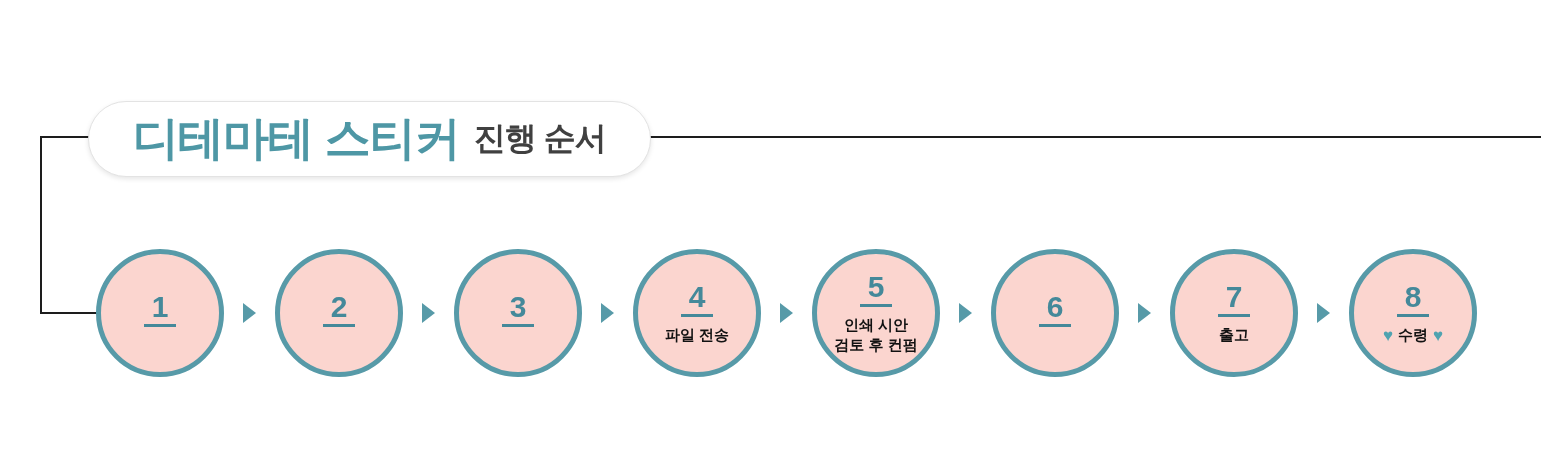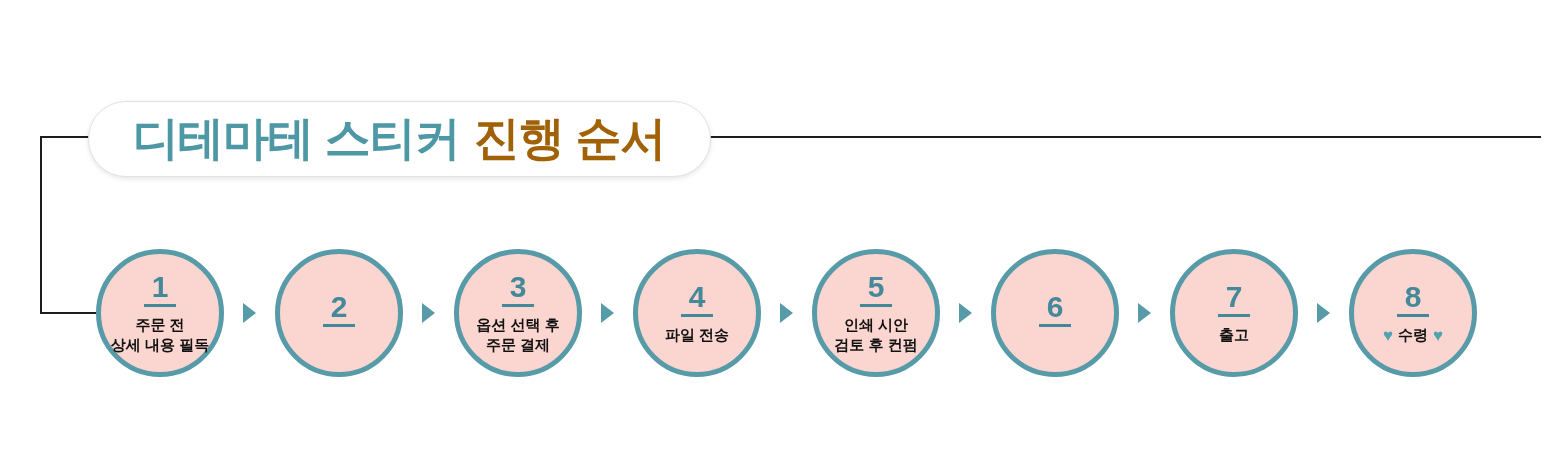--- a/index.html
+++ b/index.html
@@ -33,23 +33,23 @@
     z-index: 2;
     white-space: nowrap;
   }
   .title-pill .t-main {
     font-size: 46px;
     font-weight: bold;
     color: #4e97a5;
     letter-spacing: -1px;
   }
   .title-pill .t-accent {
-    font-size: 46px;
+    font-size: 32px;
     font-weight: bold;
-    color: #a16207;
+    color: #404040;
     letter-spacing: -1px;
     margin-left: 14px;
   }
 
   
   .steps-row {
     position: absolute;
     left: 96px; top: 249px;
     display: flex;
     align-items: center;
@@ -114,34 +114,30 @@
 
   <div class="title-pill">
     <span class="t-main">디테마테 스티커</span>
     <span class="t-accent">진행 순서</span>
   </div>
 
   <div class="steps-row">
 
     <div class="step-circle">
       <span class="step-num">1</span>
-      <span class="step-label">주문 전
-상세 내용 필독</span>
     </div>
     <div class="arrow"></div>
 
     <div class="step-circle">
       <span class="step-num">2</span>
     </div>
     <div class="arrow"></div>
 
     <div class="step-circle">
       <span class="step-num">3</span>
-      <span class="step-label">옵션 선택 후
-주문 결제</span>
     </div>
     <div class="arrow"></div>
 
     <div class="step-circle">
       <span class="step-num">4</span>
       <span class="step-label">파일 전송</span>
     </div>
     <div class="arrow"></div>
 
     <div class="step-circle">

